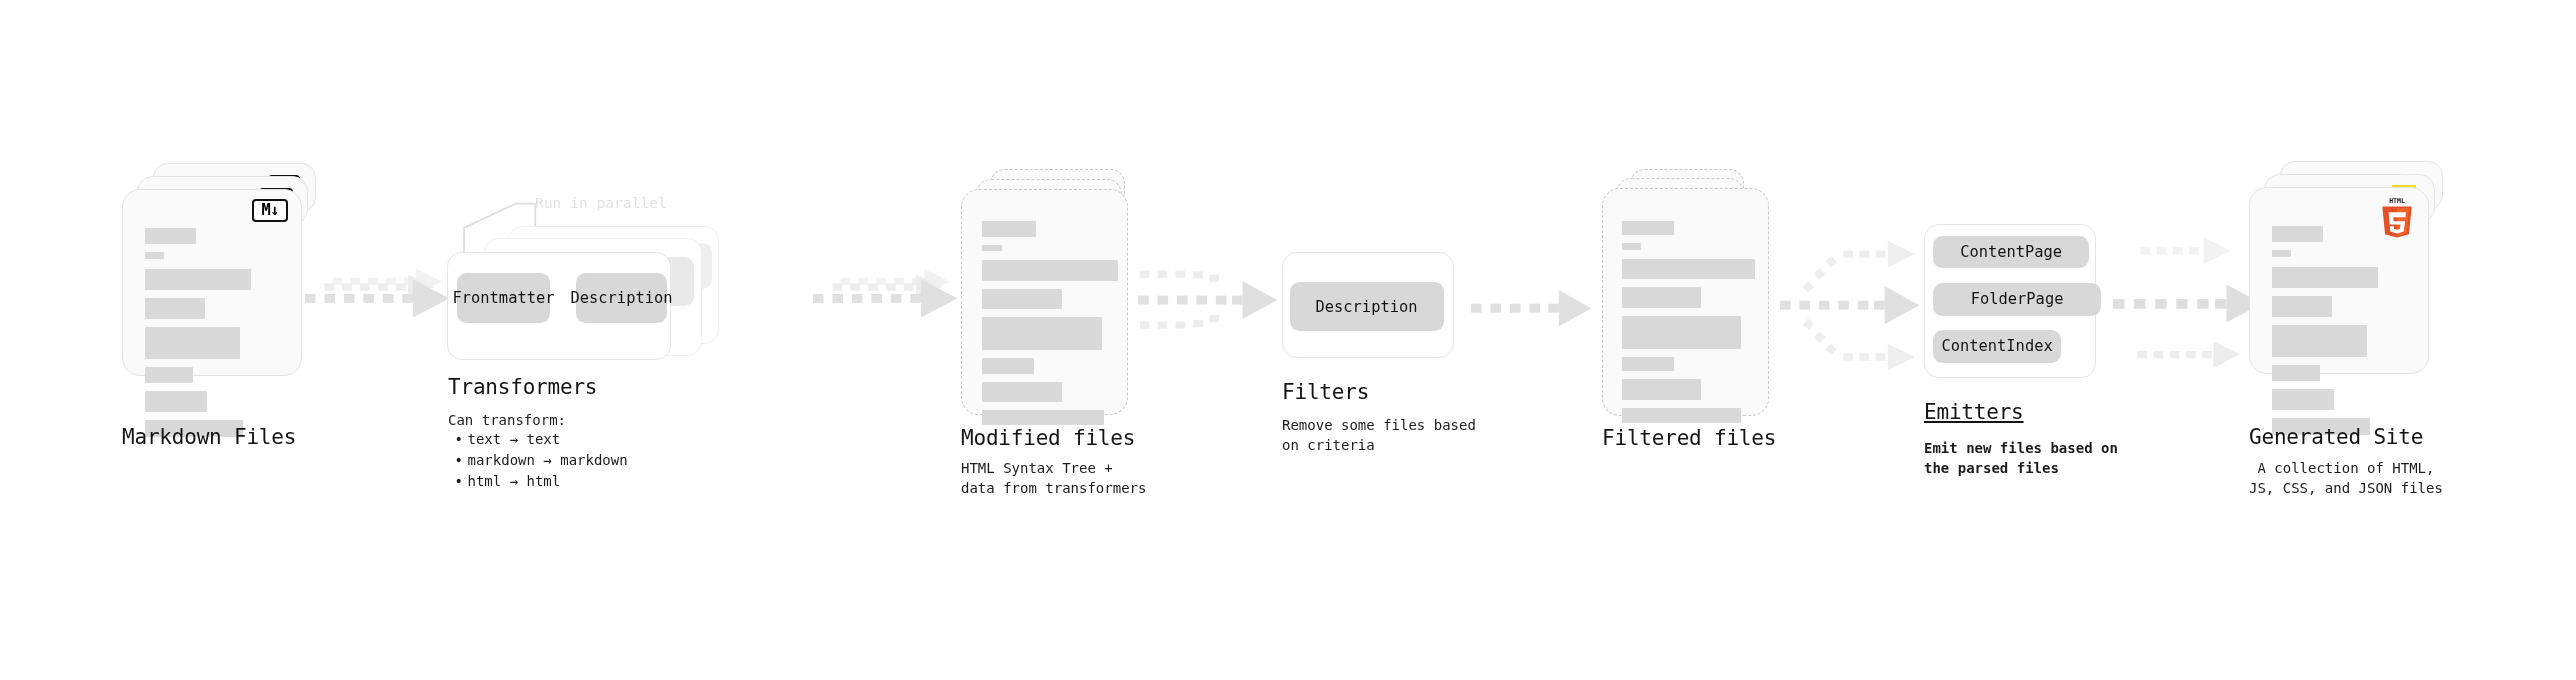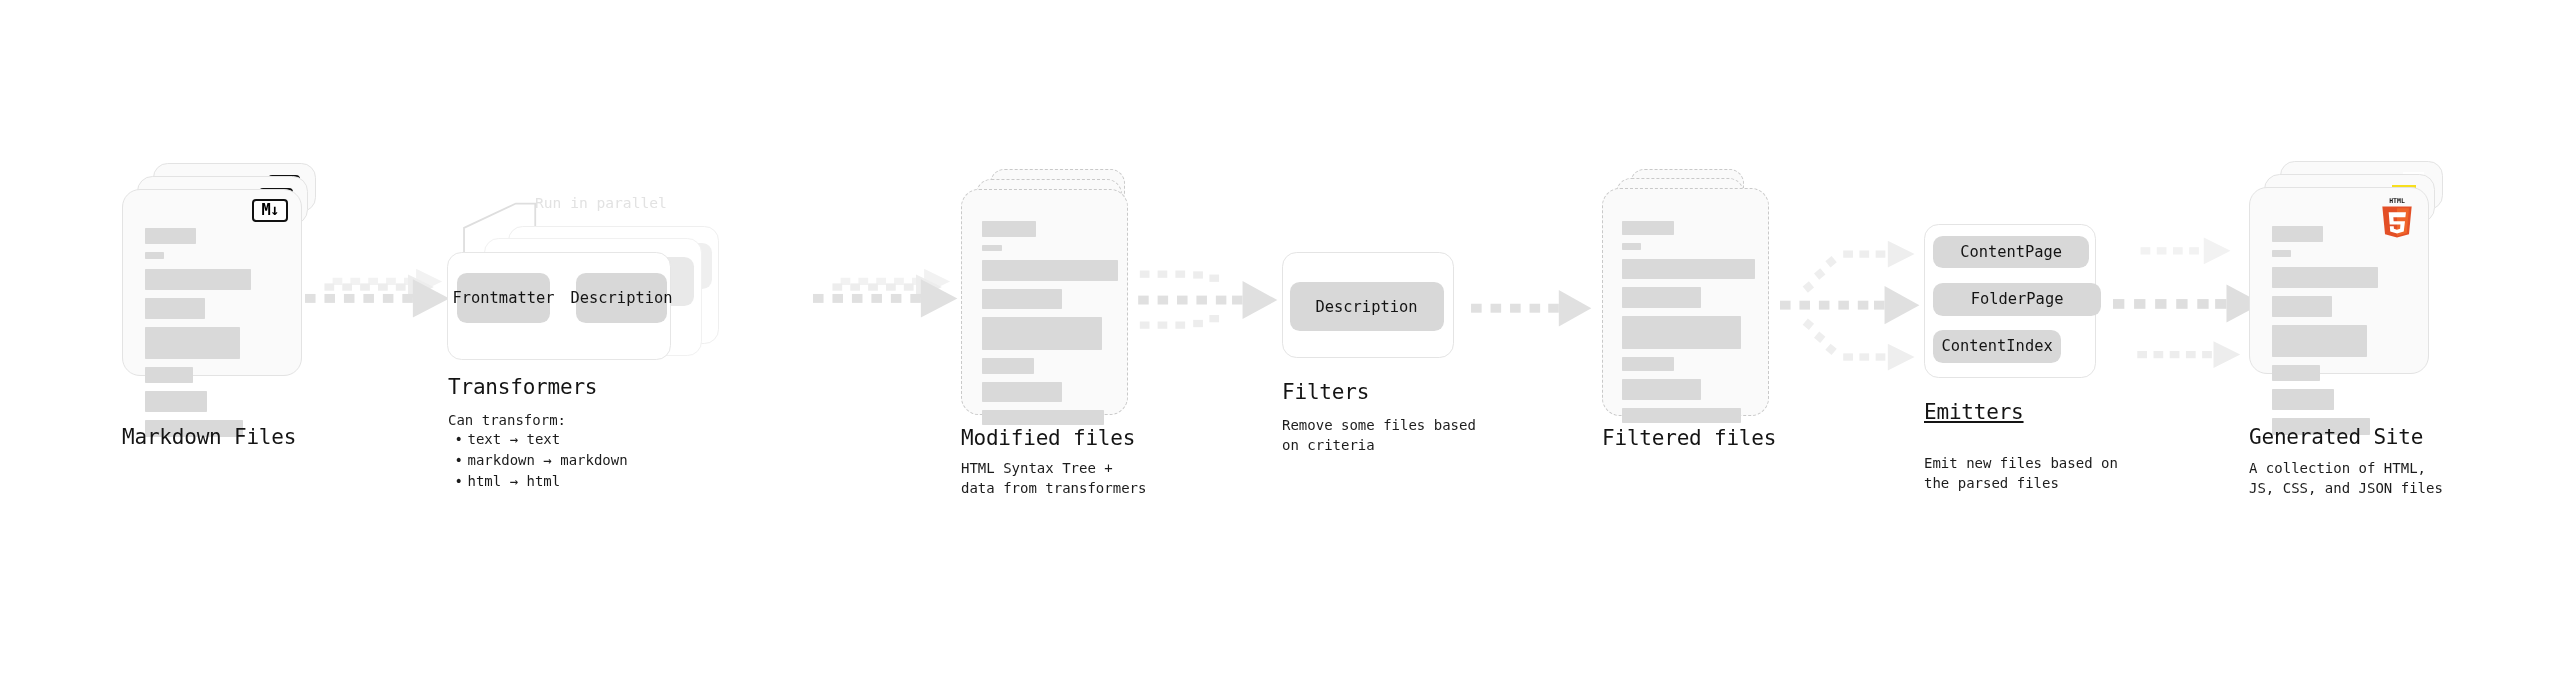--- a/index.html
+++ b/index.html
@@ -424,21 +424,21 @@
 
   <div class="node" style="left:1924px; top:224px;">
     <div class="pbox" style="left:0px; top:0px; width:172px; height:154px; border-color:#e4e4e4;">
       <div class="chip" style="left:8.1px; top:10.6px; width:156px; height:32.5px;">ContentPage</div>
       <div class="chip" style="left:8.1px; top:58px; width:168px; height:32.5px;">FolderPage</div>
       <div class="chip" style="left:8.1px; top:105px; width:128px; height:32.5px;">ContentIndex</div>
     </div>
   </div>
 
   <div class="caption-title" style="left:1924px; top:400px;text-decoration:underline;">Emitters</div>
-  <div class="caption-sub" style="left:1924px; top:454px;">Emit new files based on
+  <div class="caption-sub" style="left:1924px; top:439px;font-weight:bold;">Emit new files based on
 the parsed files</div>
 
   <div class="node" style="left:2113px; top:231px;">
     <svg width="154" height="154" viewBox="0 0 190 190">
       <g fill="#f2f2f2">
         <rect x="34" y="20" width="12" height="9"></rect>
           <rect x="54" y="20" width="12" height="9"></rect>
         <rect x="74" y="20" width="12" height="9"></rect>
           <rect x="94" y="20" width="12" height="9"></rect>
         <path d="M112 8 L145 24.5 L112 41 Z"></path>
@@ -491,17 +491,17 @@
         <div class="bar" style="width:60px;height:21px;"></div>
         <div class="bar" style="width:95px;height:32px;"></div>
         <div class="bar" style="width:48px;height:16.3px;"></div>
         <div class="bar" style="width:62px;height:21px;"></div>
         <div class="bar" style="width:98px;height:16.3px;"></div>
       </div>
     </div>
   </div>
 
   <div class="caption-title" style="left:2249px; top:425px;">Generated Site</div>
-  <div class="caption-sub" style="left:2249px; top:459px;">A collection of HTML,
+  <div class="caption-sub" style="left:2249px; top:459px;text-align:center;">A collection of HTML,
 JS, CSS, and JSON files</div>
 
 </div>
 
 
 </body></html>

